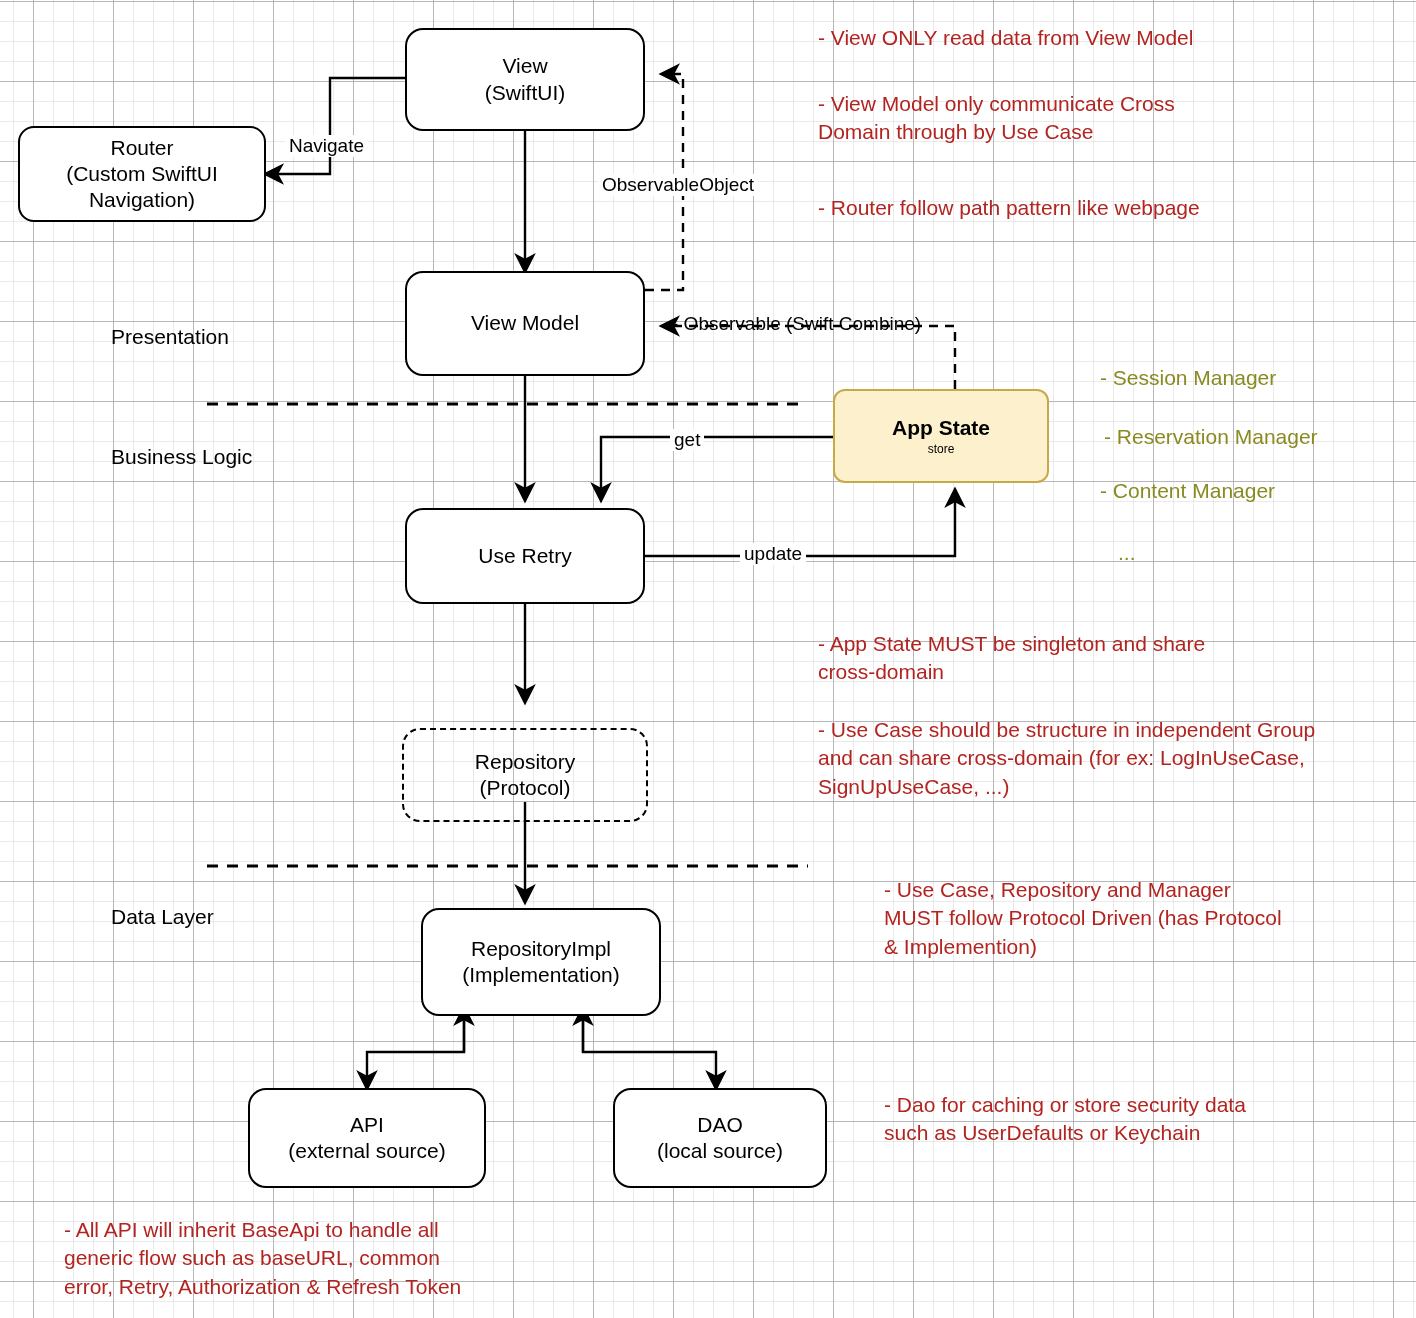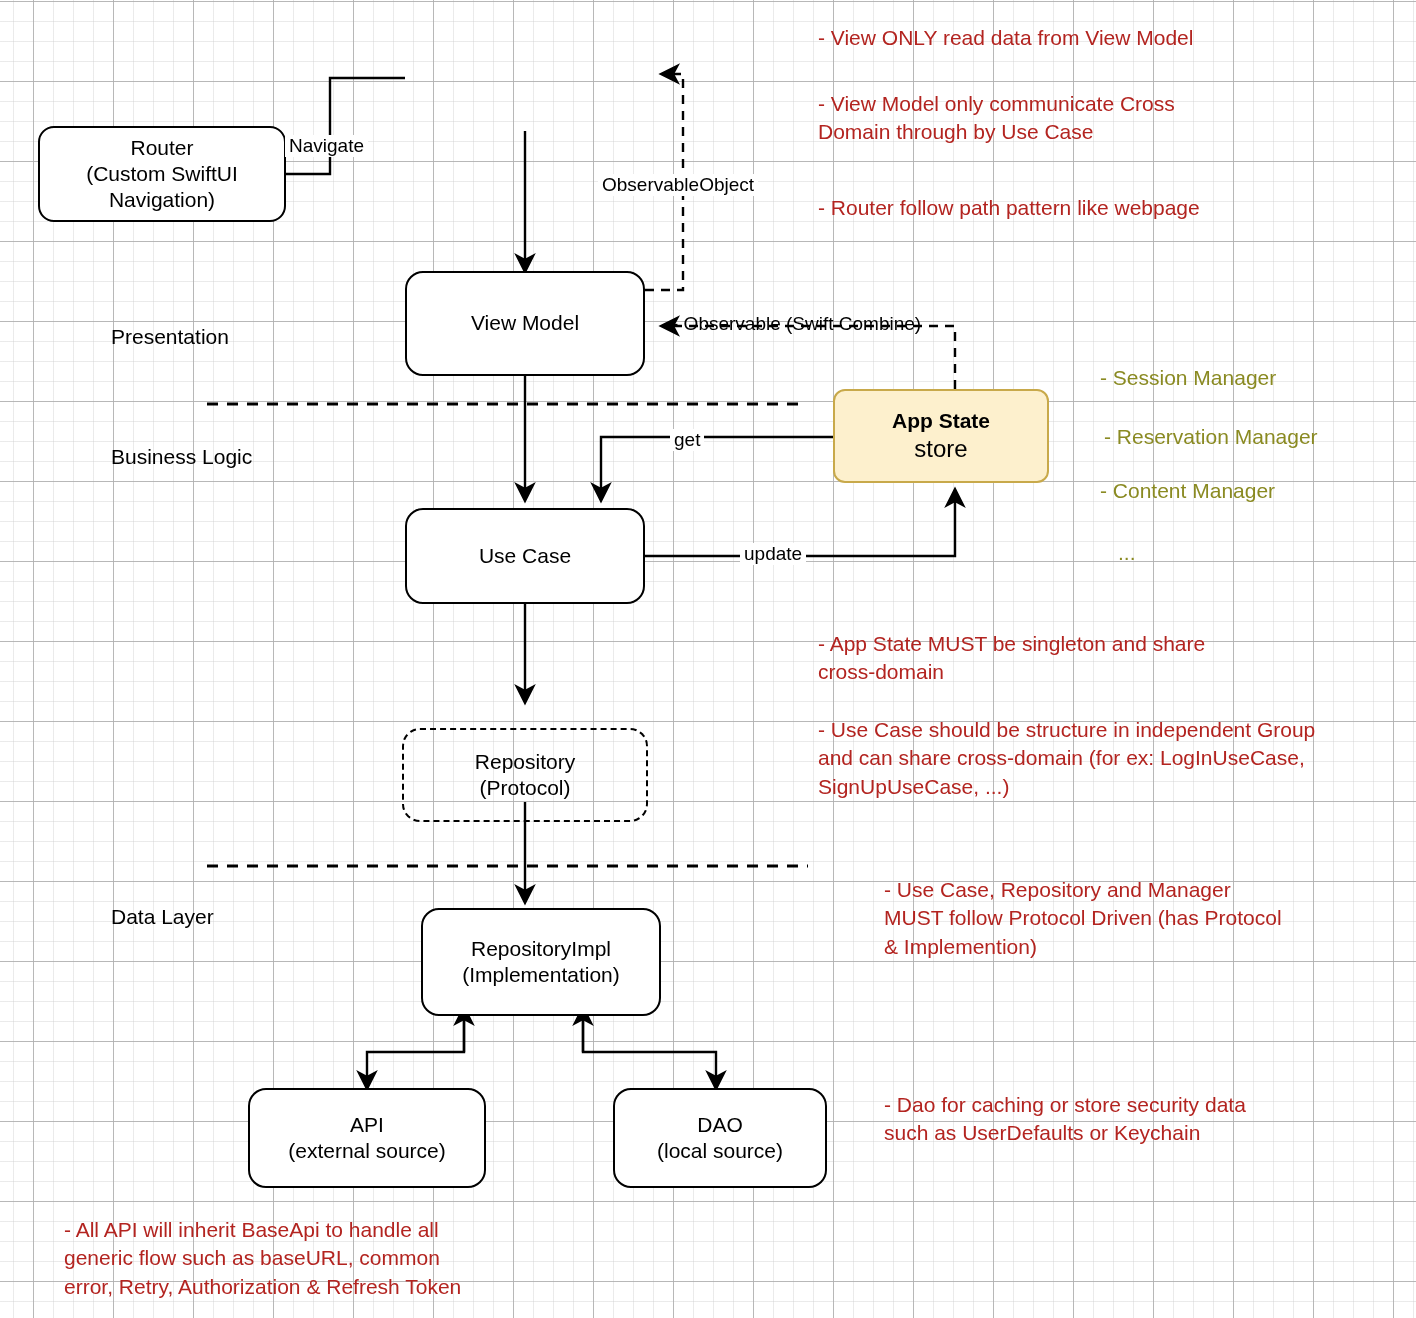--- a/index.html
+++ b/index.html
@@ -35,23 +35,23 @@
     text-align:center;
     line-height:1.25;
   }
   .node .l1 { font-size:21px; }
   .node .l2 { font-size:21px; }
   .node.dashed { border-style:dashed; border-width:2.6px; background:transparent; }
   .node.appstate {
     background:#fdf0cd; border:2px solid #c8a94a; border-radius:12px;
   }
   .node.appstate .l1 { font-weight:bold; font-size:21px; }
-  .node.appstate .l2 { font-size:24px; }
+  .node.appstate .l2 { font-size:12px; }
   .node.router {
-    border-radius:16px; padding:2px 6px;margin-left:20px;
+    border-radius:16px; padding:2px 6px;
   }
   .node.router .l1, .node.router .l2, .node.router .l3 { font-size:21px; }
 
   .edge-label {
     position:absolute;
     font-size:19px;
     color:#000000;
     background:#ffffff;
     padding:0 4px;
     white-space:nowrap;
@@ -113,38 +113,42 @@
     <path d="M 464 1052 L 464 1008" fill="none" stroke="#000" stroke-width="2.4" marker-end="url(#arrow)"></path>
 
     <path d="M 583 1016 L 583 1052 L 716 1052 L 716 1088" fill="none" stroke="#000" stroke-width="2.4" marker-end="url(#arrow)"></path>
 
     <path d="M 583 1052 L 583 1008" fill="none" stroke="#000" stroke-width="2.4" marker-end="url(#arrow)"></path>
 
     <line x1="207" y1="404" x2="800" y2="404" stroke="#000" stroke-width="3" stroke-dasharray="11 9"></line>
     <line x1="207" y1="866" x2="808" y2="866" stroke="#000" stroke-width="3" stroke-dasharray="11 9"></line>
   </svg>
 
+  <div class="node" style="left:405px; top:28px; width:240px; height:103px;">
+    <span class="l1">View</span>
+    <span class="l2">(SwiftUI)</span>
+  </div>
 
   <div class="node router" style="left:18px; top:126px; width:248px; height:96px;">
     <span class="l1">Router</span>
     <span class="l2">(Custom SwiftUI</span>
     <span class="l3">Navigation)</span>
   </div>
 
   <div class="node" style="left:405px; top:271px; width:240px; height:105px;">
     <span class="l1">View Model</span>
   </div>
 
   <div class="node appstate" style="left:833px; top:389px; width:216px; height:94px;">
     <span class="l1">App State</span>
     <span class="l2">store</span>
   </div>
 
   <div class="node" style="left:405px; top:508px; width:240px; height:96px;">
-    <span class="l1">Use Case</span>
+    <span class="l1">Use Retry</span>
   </div>
 
   <div class="node dashed" style="left:402px; top:728px; width:246px; height:94px;">
     <span class="l1">Repository</span>
     <span class="l2">(Protocol)</span>
   </div>
 
   <div class="node" style="left:405px; top:908px; width:240px; height:108px;margin-left:16px;">
     <span class="l1">RepositoryImpl</span>
     <span class="l2">(Implementation)</span>

